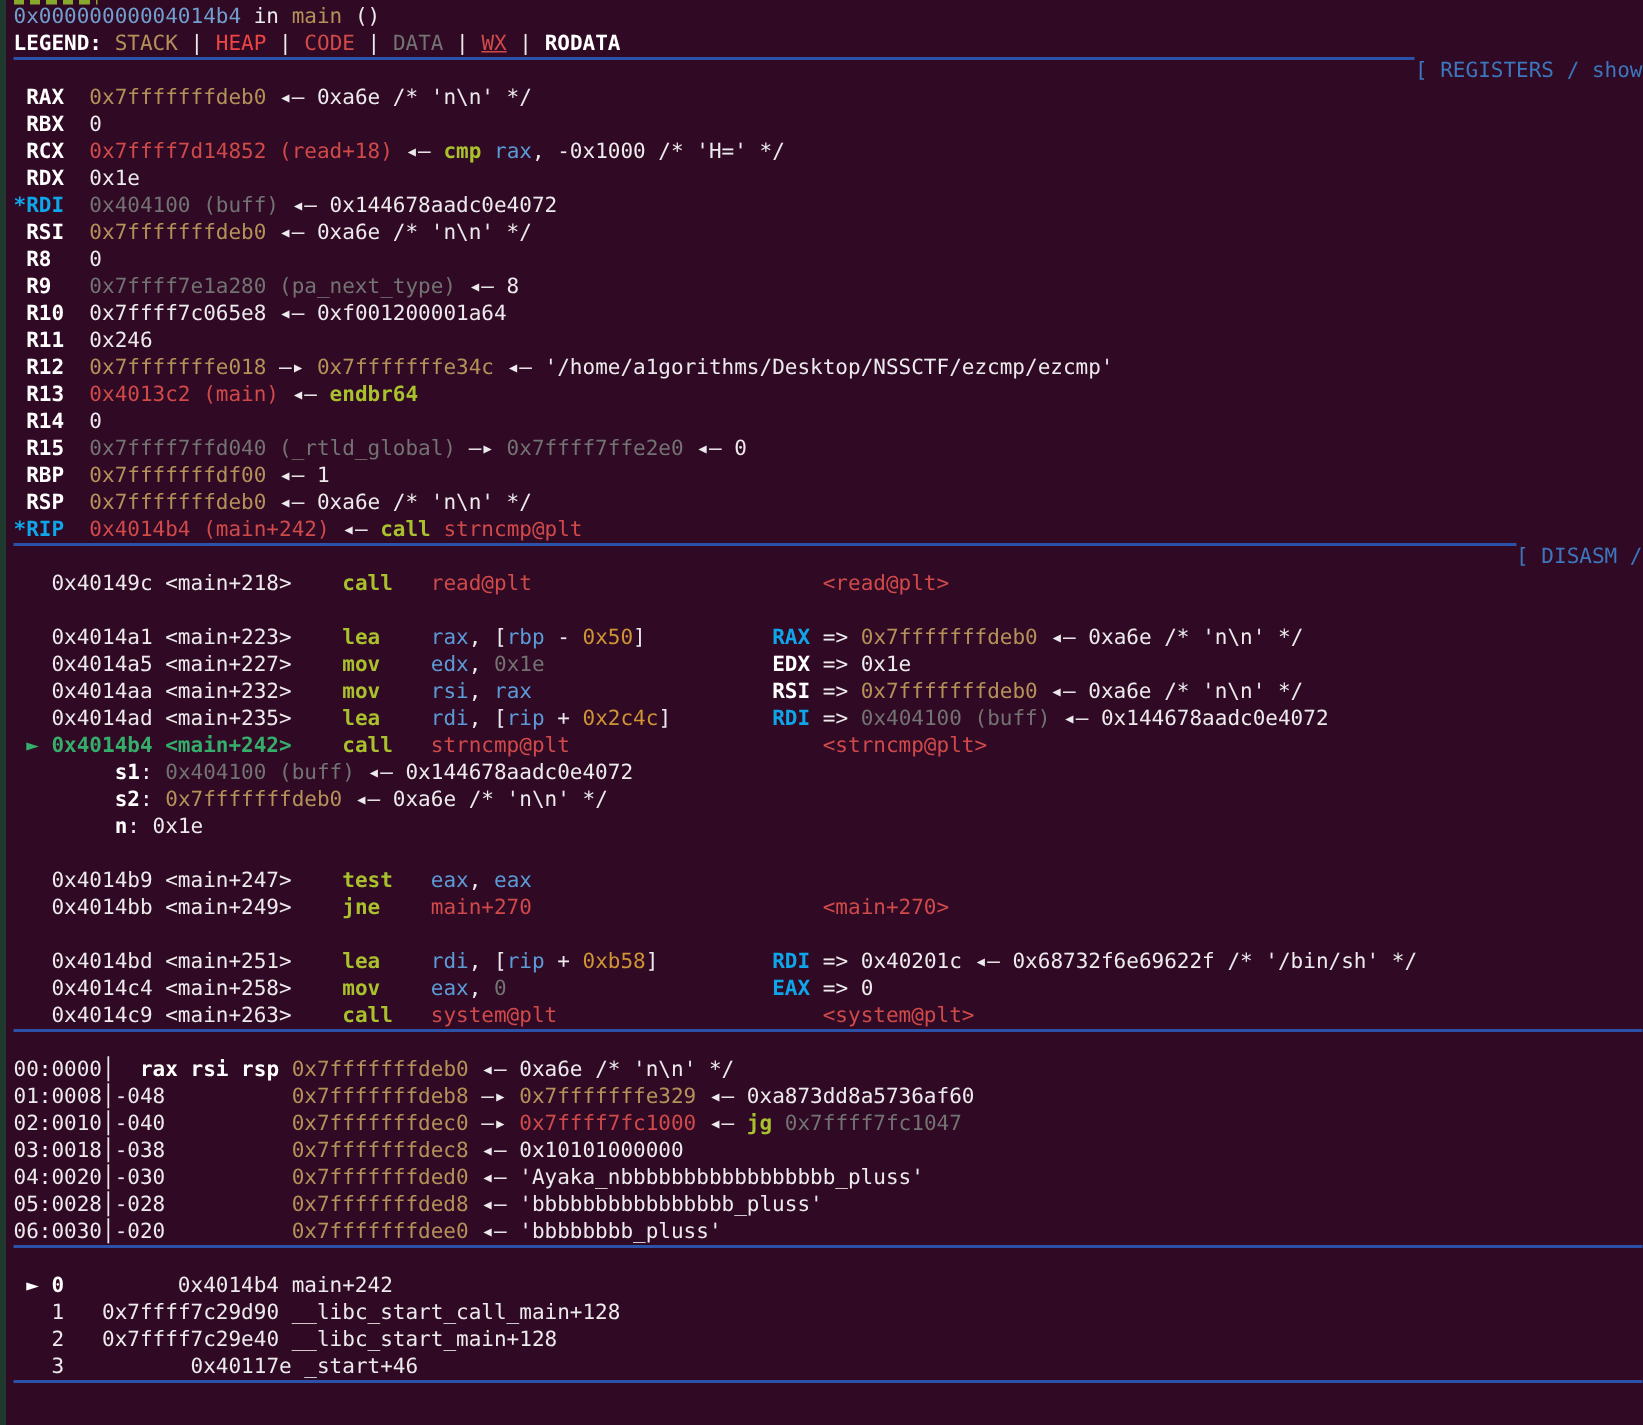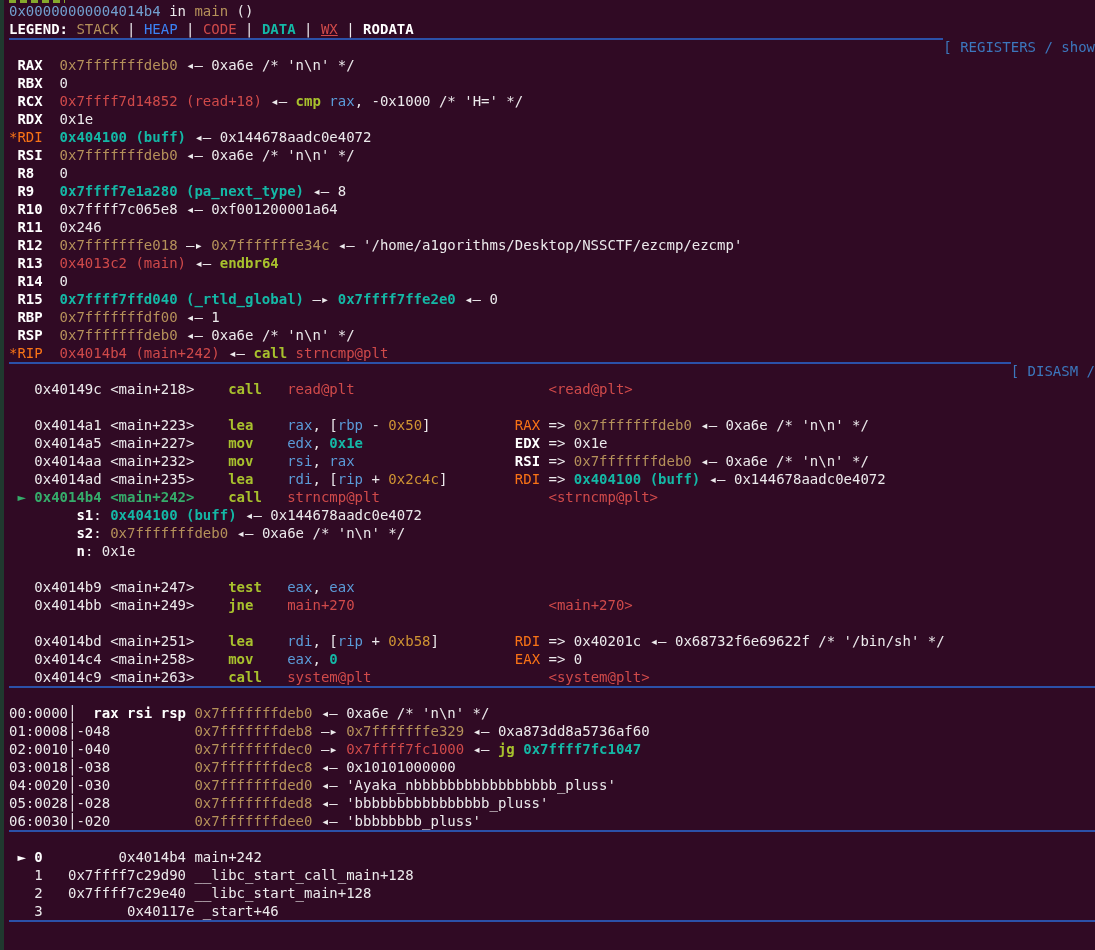--- a/index.html
+++ b/index.html
@@ -14,25 +14,25 @@
   .top-sliver{position:absolute;left:9px;top:0;width:56px;height:3px;
     background:repeating-linear-gradient(90deg,#86a82c 0 7px,transparent 7px 11px);}
   .term{position:absolute;left:4px;top:0;width:1091px;padding:2px 0 0 5px;box-sizing:border-box;}
   .line{white-space:pre;height:18px;}
   .sep{display:flex;align-items:flex-start;height:18px;}
   .sep .rule{flex:1;height:0;border-top:2px solid #2b51a8;}
   .sep .sep-label{color:#3c77bd;white-space:pre;}
   .fg{color:#eceaec;}
   .b{color:#ffffff;font-weight:bold;}
   .tan{color:#b5915a;text-align:right;}
-  .blue{color:#3b82f6;}
+  .blue{color:#ef4444;}
   .bblue{color:#729fcf;}
   .red{color:#d04a4a;}
-  .redb{color:#f97316;font-weight:normal;}
-  .purple{color:#14b8a6;font-weight:bold;}
+  .redb{color:#0ea5e9;font-weight:bold;}
+  .purple{color:#737373;}
   .lime{color:#a8c12d;font-weight:bold;}
   .green{color:#35ad6b;font-weight:bold;text-align:right;}
   .regblue{color:#5b9bd8;}
   .orange{color:#cf9433;}
   .wx{color:#d04a4a;text-decoration:underline;}
 </style>
 </head>
 <body>
 
 <div class="left-strip"></div>

